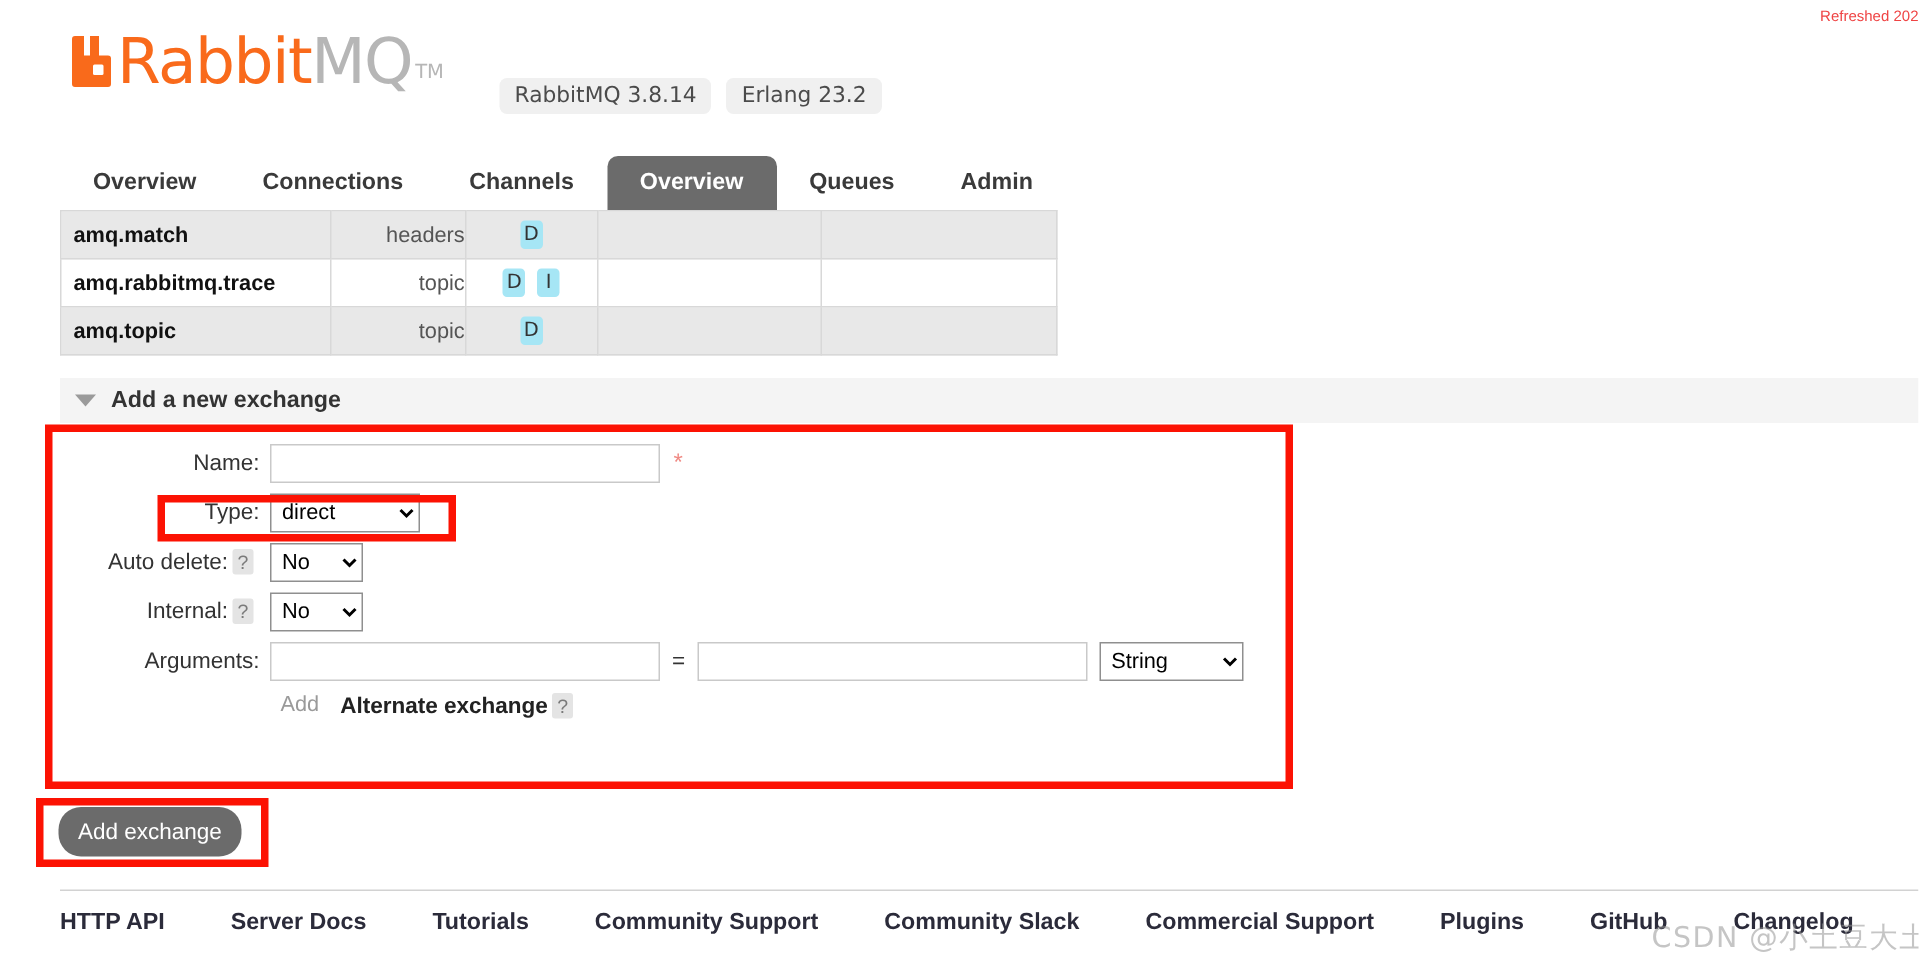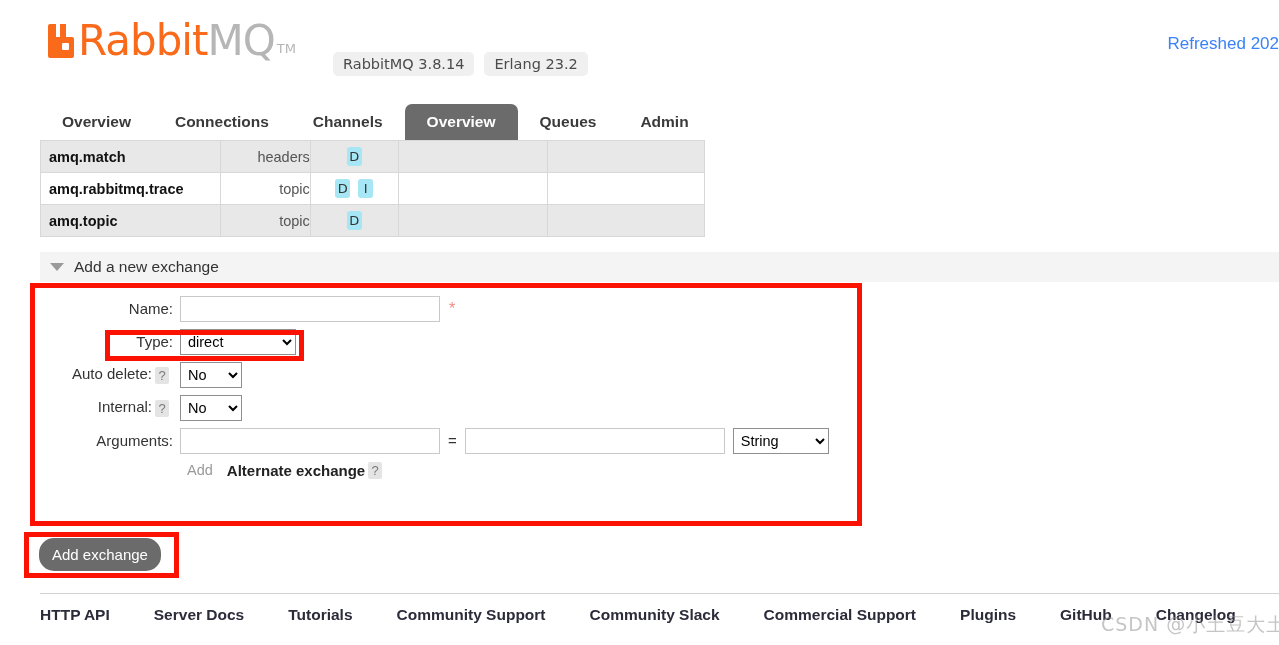--- a/index.html
+++ b/index.html
@@ -12,23 +12,23 @@
   }
   #page {
     position: relative;
     width: 1279px; height: 645px;
     background: #ffffff;
   }
 
   
   .refreshed {
     position: absolute;
-    top: 34px; right: 0px;
-    font-size: 17px;
-    color: #3b82f6;
+    top: 6px; right: 0px;
+    font-size: 10px;
+    color: #ef4444;
     white-space: nowrap;
   }
   .logo-wrap {
     position: absolute;
     left: 48px; top: 24px;
     display: flex;
     align-items: flex-end;
   }
   .logo-mark {
     position: relative;
@@ -154,21 +154,21 @@
   .tri {
     width: 0; height: 0;
     border-left: 7px solid transparent;
     border-right: 7px solid transparent;
     border-top: 8px solid #9a9a9a;
     margin-left: 10px;
     margin-right: 10px;
   }
   .section-title {
     font-size: 15.5px;
-    font-weight: normal;
+    font-weight: bold;
     color: #333;
   }
 
   
   .redbox {
     position: absolute;
     border: 5px solid #fc1203;
     pointer-events: none;
     z-index: 40;
   }
@@ -225,21 +225,21 @@
   select {
     border: 1px solid #8f8f8f;
     background: #fff;
     height: 26px;
     font-size: 14.5px;
     padding: 1px 3px;
     font-family: "Liberation Sans", sans-serif;
     color: #000;
     outline: none;
   }
-  .sel-type { width: 116px; }
+  .sel-type { width: 100px; }
   .sel-dur  { width: 105px; }
   .sel-small{ width: 62px; }
   .sel-str  { width: 96px; }
   .req {
     color: #f08a84;
     font-size: 16px;
     margin-left: 9px;
   }
   .eq {
     margin: 0 8px;

